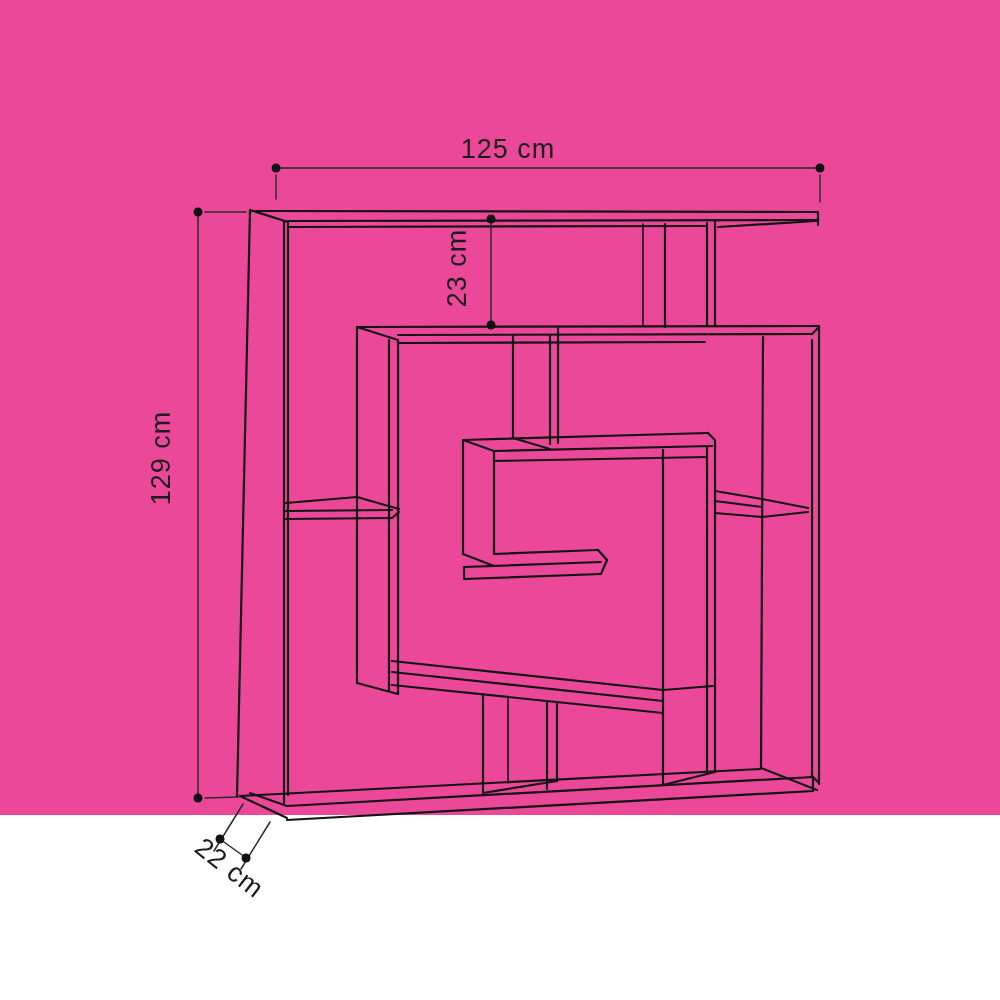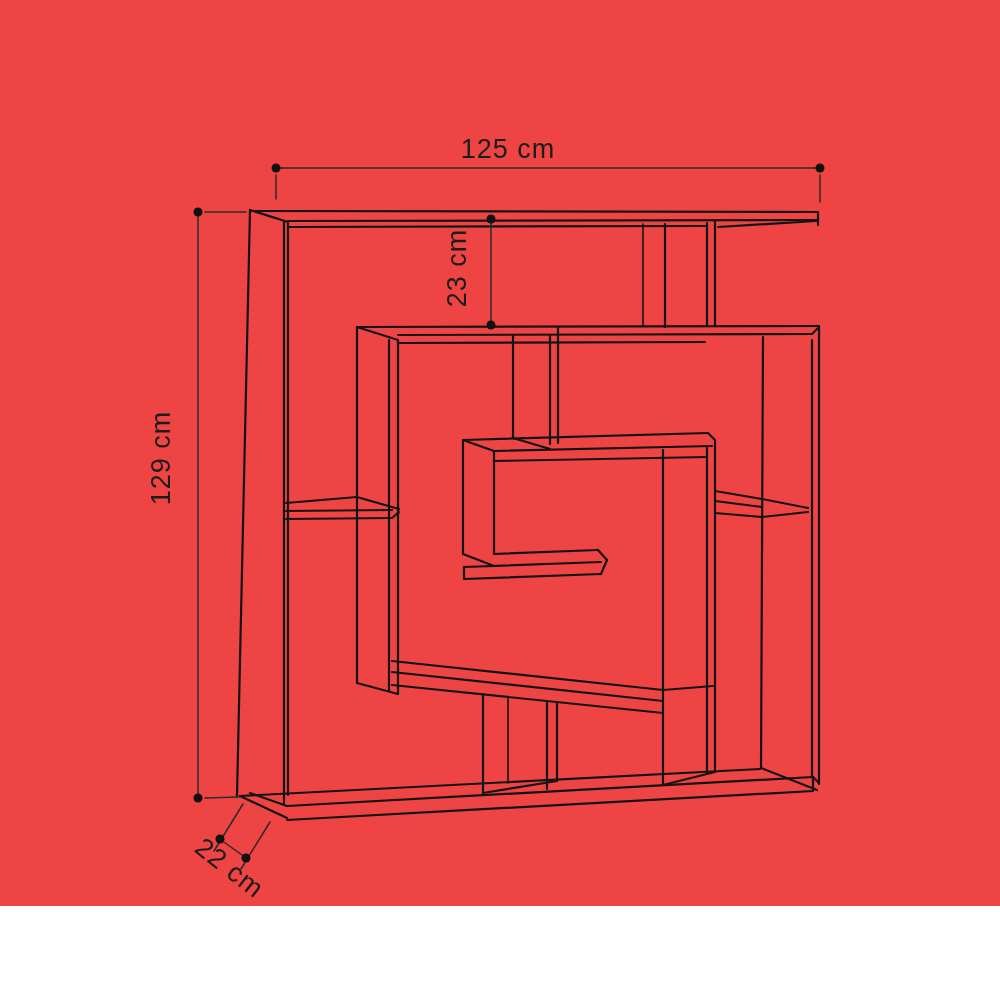--- a/index.html
+++ b/index.html
@@ -6,23 +6,23 @@
     margin: 0;
     padding: 0;
     width: 1000px;
     height: 1000px;
     background: #ffffff;
     font-family: "Liberation Sans", "DejaVu Sans", sans-serif;
     overflow: hidden;
   }
   #stage {
     width: 1000px;
-    height: 906px;
+    height: 815px;
     position: relative;
-    background: #ef4444;
+    background: #ec4899;
   }
   svg { display: block; }
   .panel-line {
     fill: none;
     stroke: #141414;
     stroke-width: 2.2;
     stroke-linecap: round;
     stroke-linejoin: round;
   }
   .thin-line {

